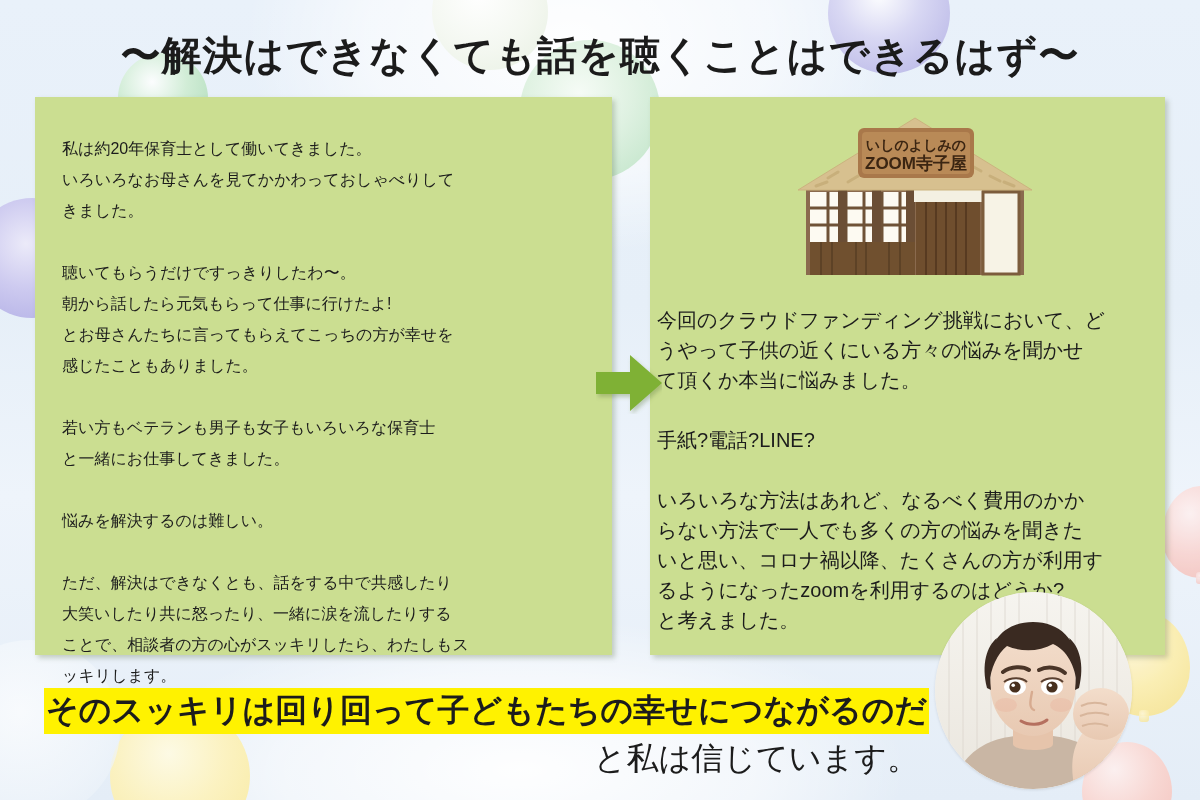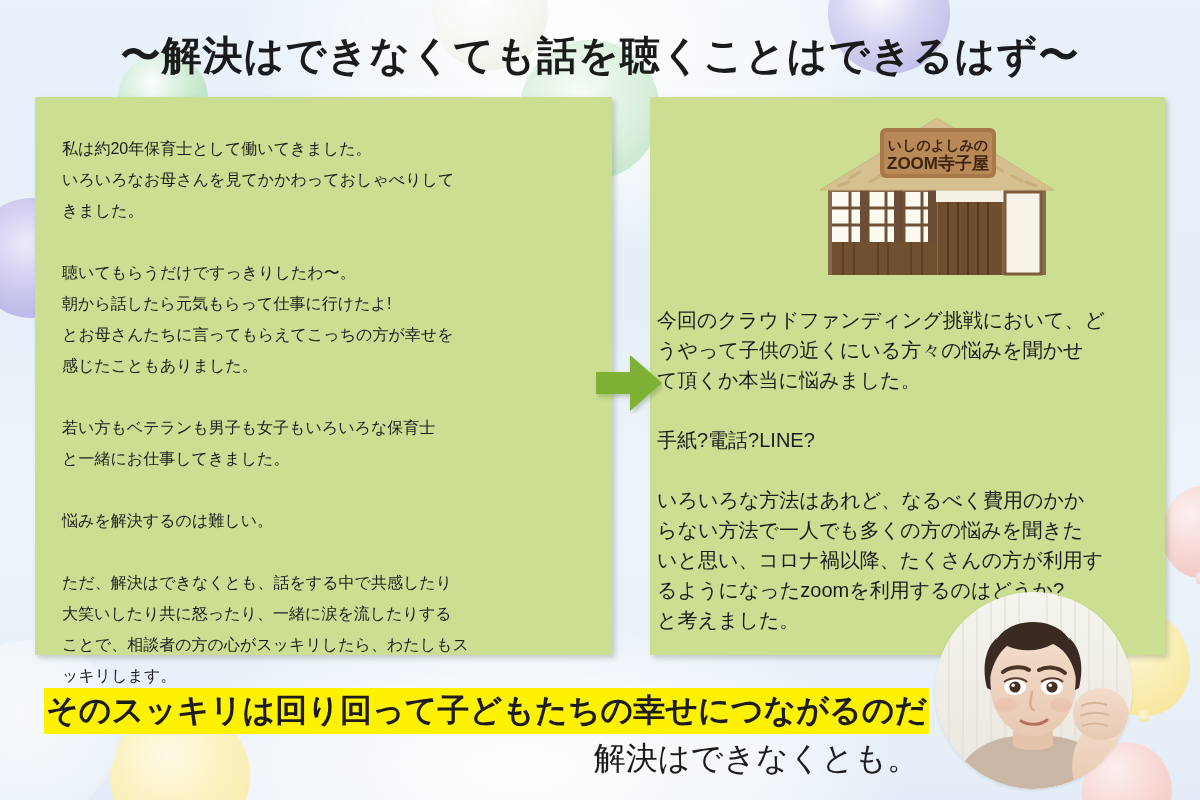--- a/index.html
+++ b/index.html
@@ -114,21 +114,21 @@
     left: 596px;
     top: 352px;
     width: 66px;
     height: 62px;
     z-index: 7;
   }
 
   
   #house {
     position: absolute;
-    left: 812px;
+    left: 790px;
     top: 112px;
     width: 250px;
     height: 180px;
     z-index: 6;
   }
 
   
   #caption-wrap {
     position: absolute;
     left: 0;
@@ -312,21 +312,21 @@
 手紙?電話?LINE?
 
 いろいろな方法はあれど、なるべく費用のかか
 らない方法で一人でも多くの方の悩みを聞きた
 いと思い、コロナ禍以降、たくさんの方が利用す
 るようになったzoomを利用するのはどうか?
 と考えました。</div>
 
   <div id="caption-wrap">
     <div id="caption-line1">そのスッキリは回り回って子どもたちの幸せにつながるのだ</div>
-    <div id="caption-line2">解決はできなくとも。</div>
+    <div id="caption-line2">と私は信じています。</div>
   </div>
 
   <div id="portrait">
     <svg width="197" height="197" viewBox="0 0 197 197" xmlns="http://www.w3.org/2000/svg">
       <defs>
         <clipPath id="circClip">
             <circle cx="98.5" cy="98.5" r="98.5"></circle>
           </clipPath>
         <linearGradient id="bgWall" x1="0" y1="0" x2="0" y2="1">
           <stop offset="0%" stop-color="#f6f4ef"></stop>

